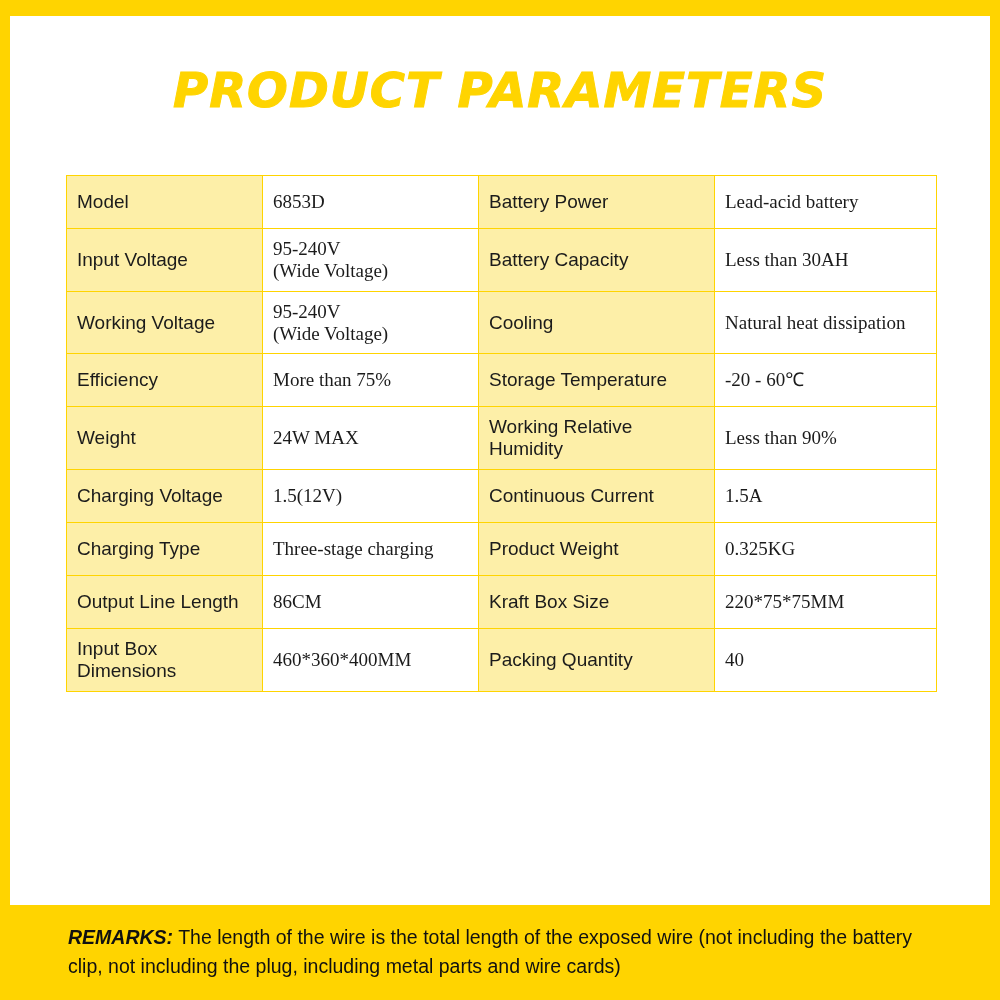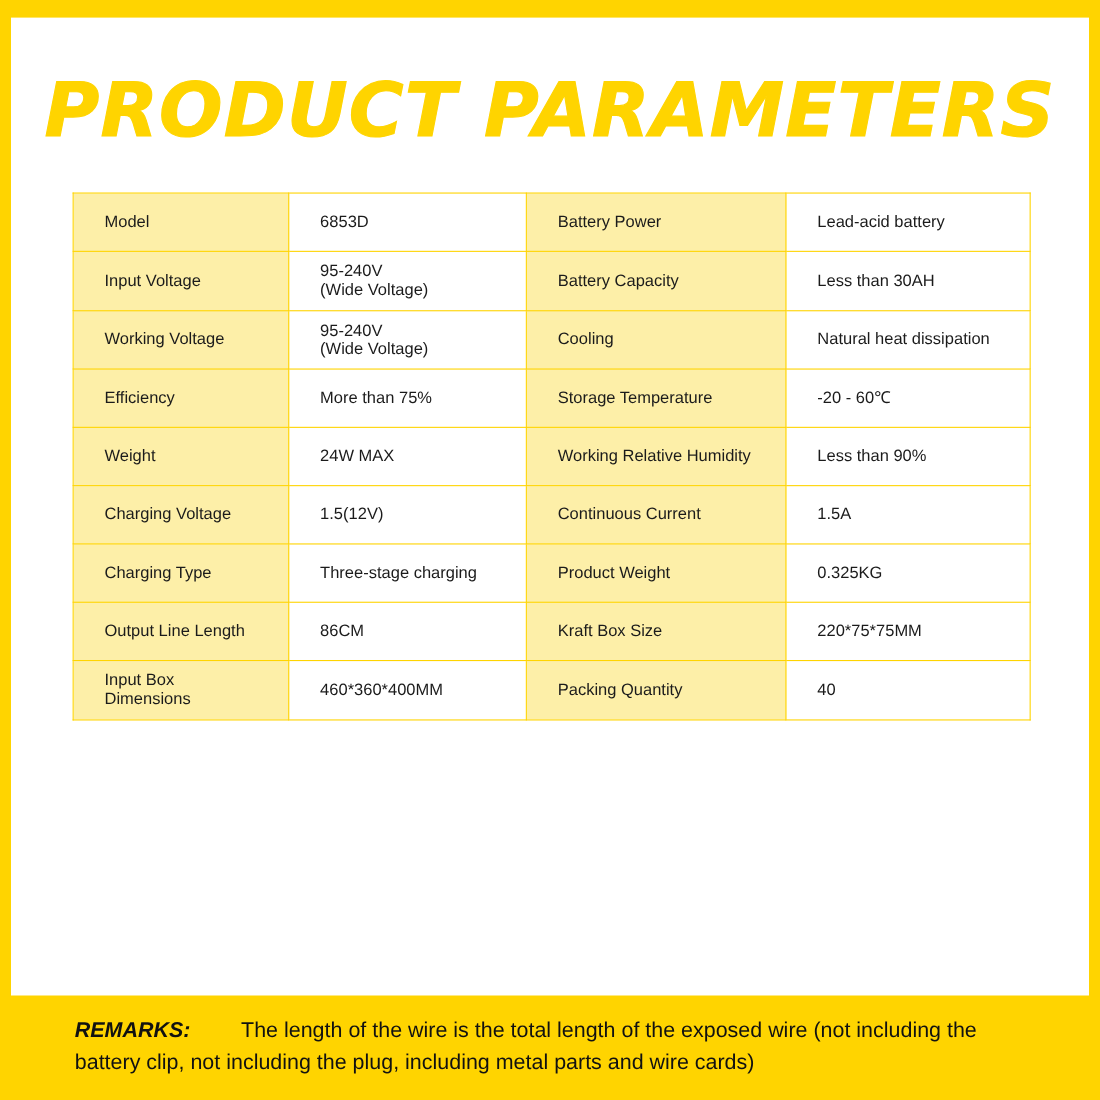--- a/index.html
+++ b/index.html
@@ -30,53 +30,54 @@
     height: 16px;
     background: #FFD400;
   }
   .title {
     position: absolute;
     top: 62px;
     left: 0;
     width: 980px;
     text-align: center;
     color: #FFD400;
-    font-size: 68px;
+    font-size: 48px;
     font-weight: bold;
     font-style: italic;
     letter-spacing: 1px;
     font-family: "DejaVu Sans", sans-serif;
     -webkit-text-stroke: 1px #FFD400;
   }
   .table-wrap {
     position: absolute;
     top: 175px;
     left: 56px;
     width: 870px;
   }
   table.params {
     border-collapse: collapse;
     width: 870px;
     table-layout: fixed;
   }
   table.params td {
     border: 1px solid #FFD400;
-    padding: 9px 28px;
-    font-size: 15px;
+    padding: 9px 10px;
+    font-size: 19px;
     color: #1b1b1b;
     vertical-align: middle;
     line-height: 1.15;
     height: 34px;
   }
   td.label {
     background: #FDEFA8;
     font-size: 16.5px;
   }
   td.value {
     background: #ffffff;
+    font-family: Liberation Serif, serif;
   }
   .col-l1 { width: 196px; }
   .col-v1 { width: 216px; }
   .col-l2 { width: 236px; }
   .col-v2 { width: 222px; }
   .remarks {
     position: absolute;
     left: -10px;
     bottom: 0;
     width: 1000px;
@@ -89,21 +90,20 @@
     color: #111111;
     line-height: 1.45;
   }
   .remarks-label {
     font-weight: bold;
     font-style: italic;
     color: #111111;
   }
   .remarks-body {
     color: #111111;
-    margin-left: 41px;
   }
 </style>
 </head>
 <body>
 
 <div class="page">
 
   <div class="top-bar"></div>
 
   <div class="title">PRODUCT PARAMETERS</div>

